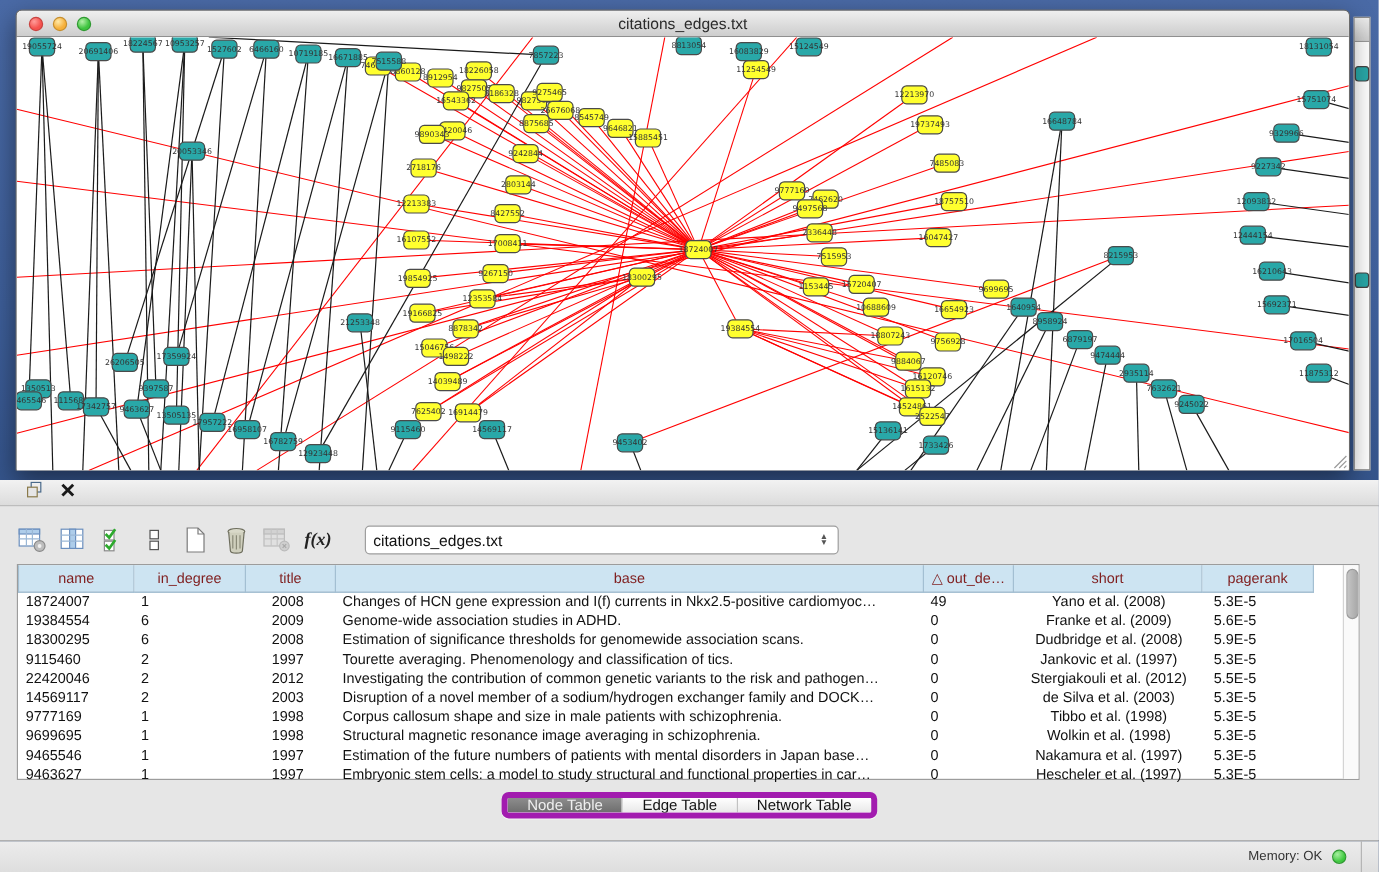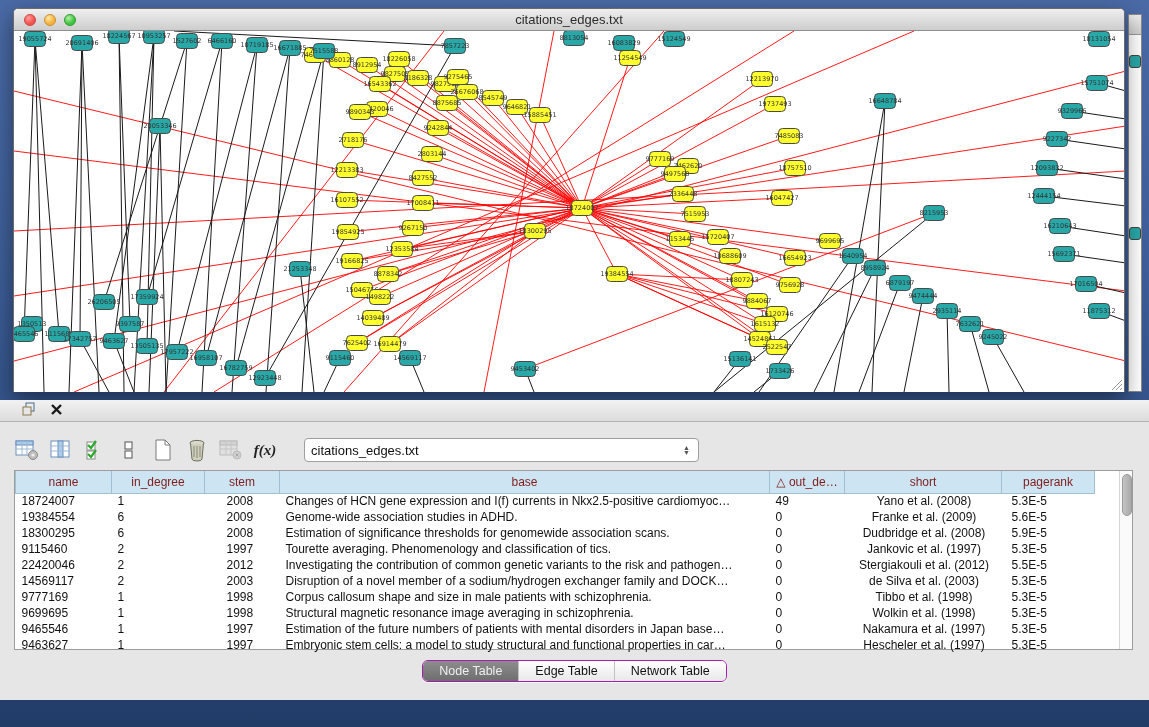--- a/index.html
+++ b/index.html
@@ -57,21 +57,21 @@
   td { height:16px; padding:0 4px 0 6px; overflow:hidden; white-space:nowrap; text-overflow:ellipsis; }
   td.c-short { text-align:center; }
   td.c-year { padding-left:22px; }
   td.c-pagerank { padding-left:10px; }
   #vscroll { width:15px; background:#fafafa; border-left:1px solid #d4d4d4; position:relative; }
   #vthumb { position:absolute; top:3px; left:2px; width:10px; height:42px; border-radius:6px;
     background:linear-gradient(90deg,#c4c4c4,#a9a9a9); border:1px solid #9b9b9b; }
 
   
   #tp-tabs { position:absolute; left:0; right:0; top:238px; display:flex; justify-content:center; }
-  #seg { display:flex; border:1px solid #a21caf; border-radius:6px; overflow:hidden;
+  #seg { display:flex; border:5px solid #a21caf; border-radius:6px; overflow:hidden;
     background:#fff; box-shadow:0 1px 0 rgba(255,255,255,.6); height:22px; }
   .seg-item { padding:0 16px; font-size:12.5px; display:flex; align-items:center; color:#111;
     background:linear-gradient(#ffffff,#e8e8e8); border-right:1px solid #c2c2c2; cursor:pointer; }
   .seg-item:last-child { border-right:none; }
   .seg-item.active { background:linear-gradient(#8d8d8d,#6e6e6e); color:#efefef; }
 
   
   #status-bar { position:absolute; left:0; top:700px; width:1149px; height:27px;
     background:linear-gradient(#ececec,#dedede); border-top:1px solid #b0b0b0;
     display:flex; align-items:center; justify-content:flex-end; }
@@ -554,21 +554,21 @@
         </div>
       </div>
 
       <div id="tp-table">
         <div id="grid">
           <table>
             <thead>
                 <tr id="head-row">
                   <th style="width: 96px;">name</th>
                   <th style="width: 93px;">in_degree</th>
-                  <th style="width: 75px;">stem</th>
+                  <th style="width: 75px;">title</th>
                   <th style="width: 490px;">base</th>
                   <th style="width: 75px;">△ out_de…</th>
                   <th style="width: 157px;">short</th>
                   <th style="width: 93px;">pagerank</th>
                   <th class="filler"></th>
                 </tr>
               </thead>
             <tbody id="body-rows">
                 <tr>
                   <td class="c-name">18724007</td>
@@ -681,13 +681,18 @@
       <div id="tp-tabs">
         <div id="seg">
             <span class="seg-item active">Node Table</span>
             <span class="seg-item">Edge Table</span>
             <span class="seg-item">Network Table</span>
           </div>
       </div>
     </div>
   </div>
 
+  <div id="status-bar">
+    <span id="memory-label">Memory: OK</span>
+    <span id="memory-dot"></span>
+    <span id="status-div"></span>
+  </div>
 </div>
 
 </body></html>

